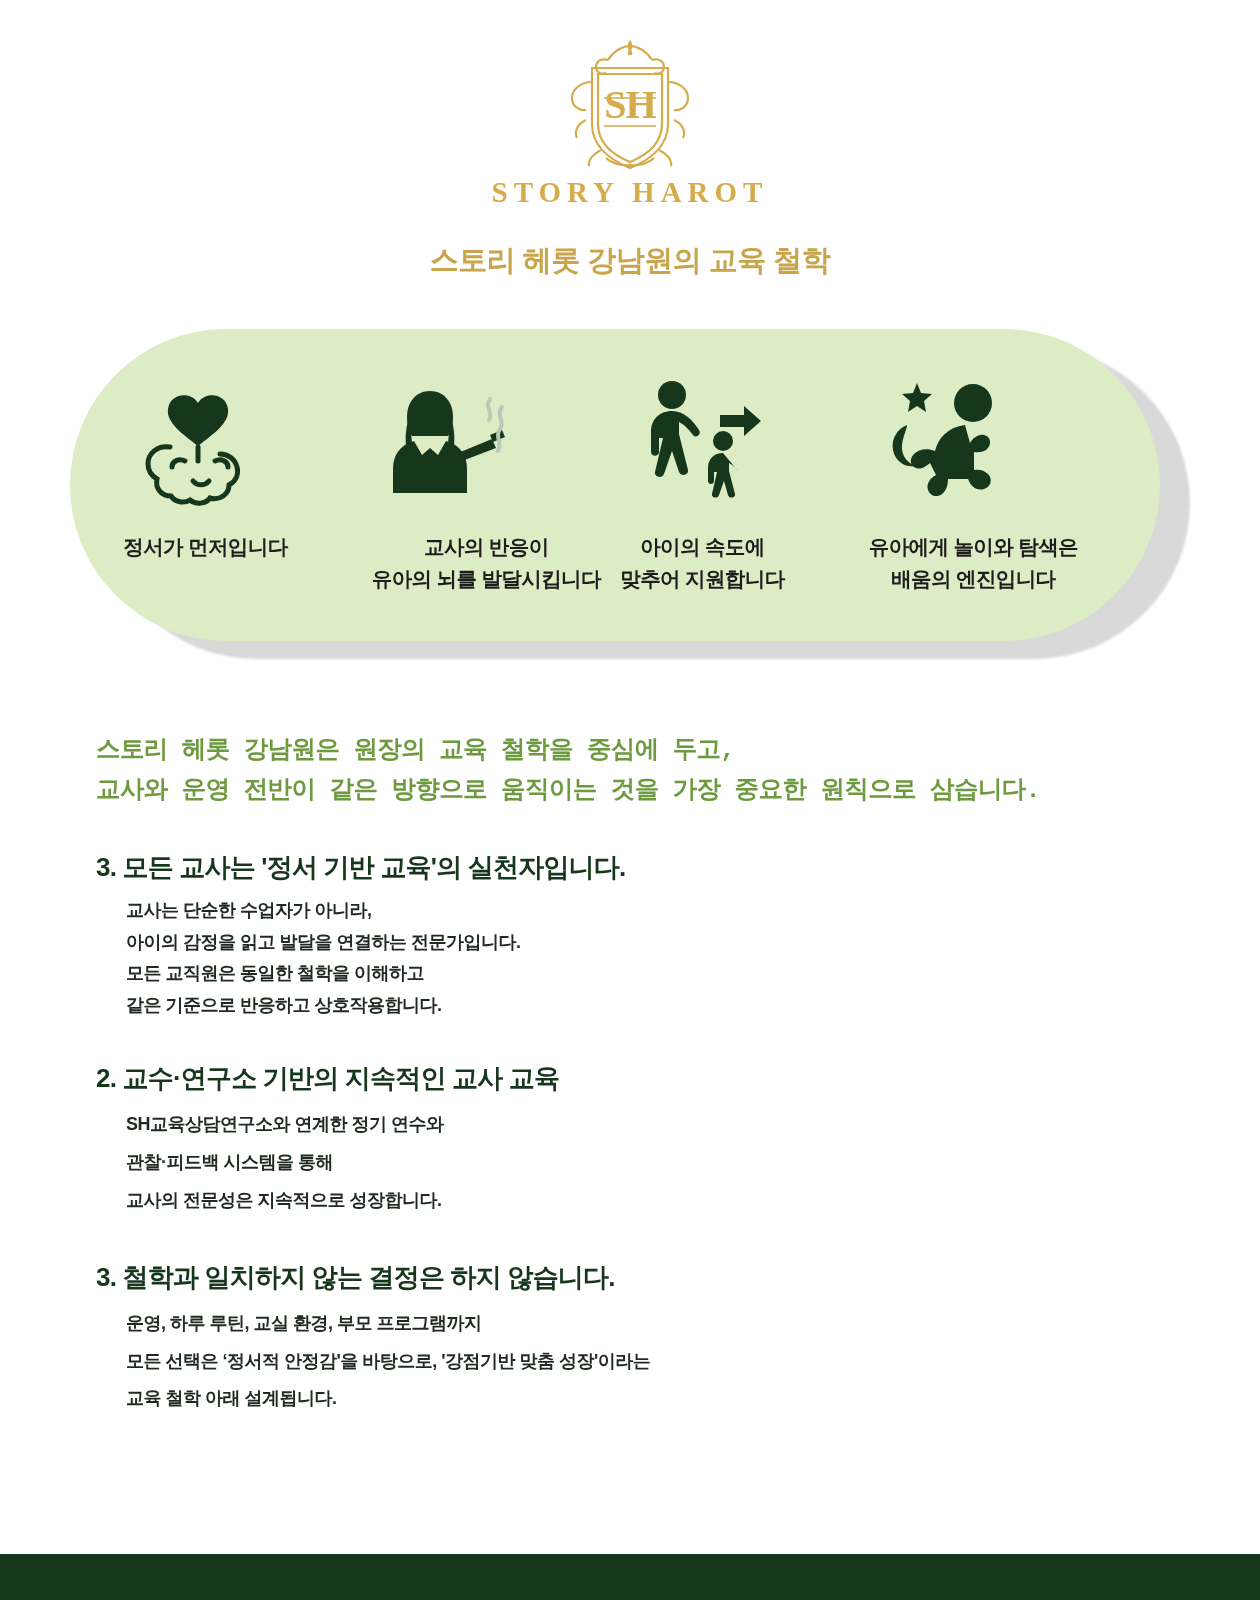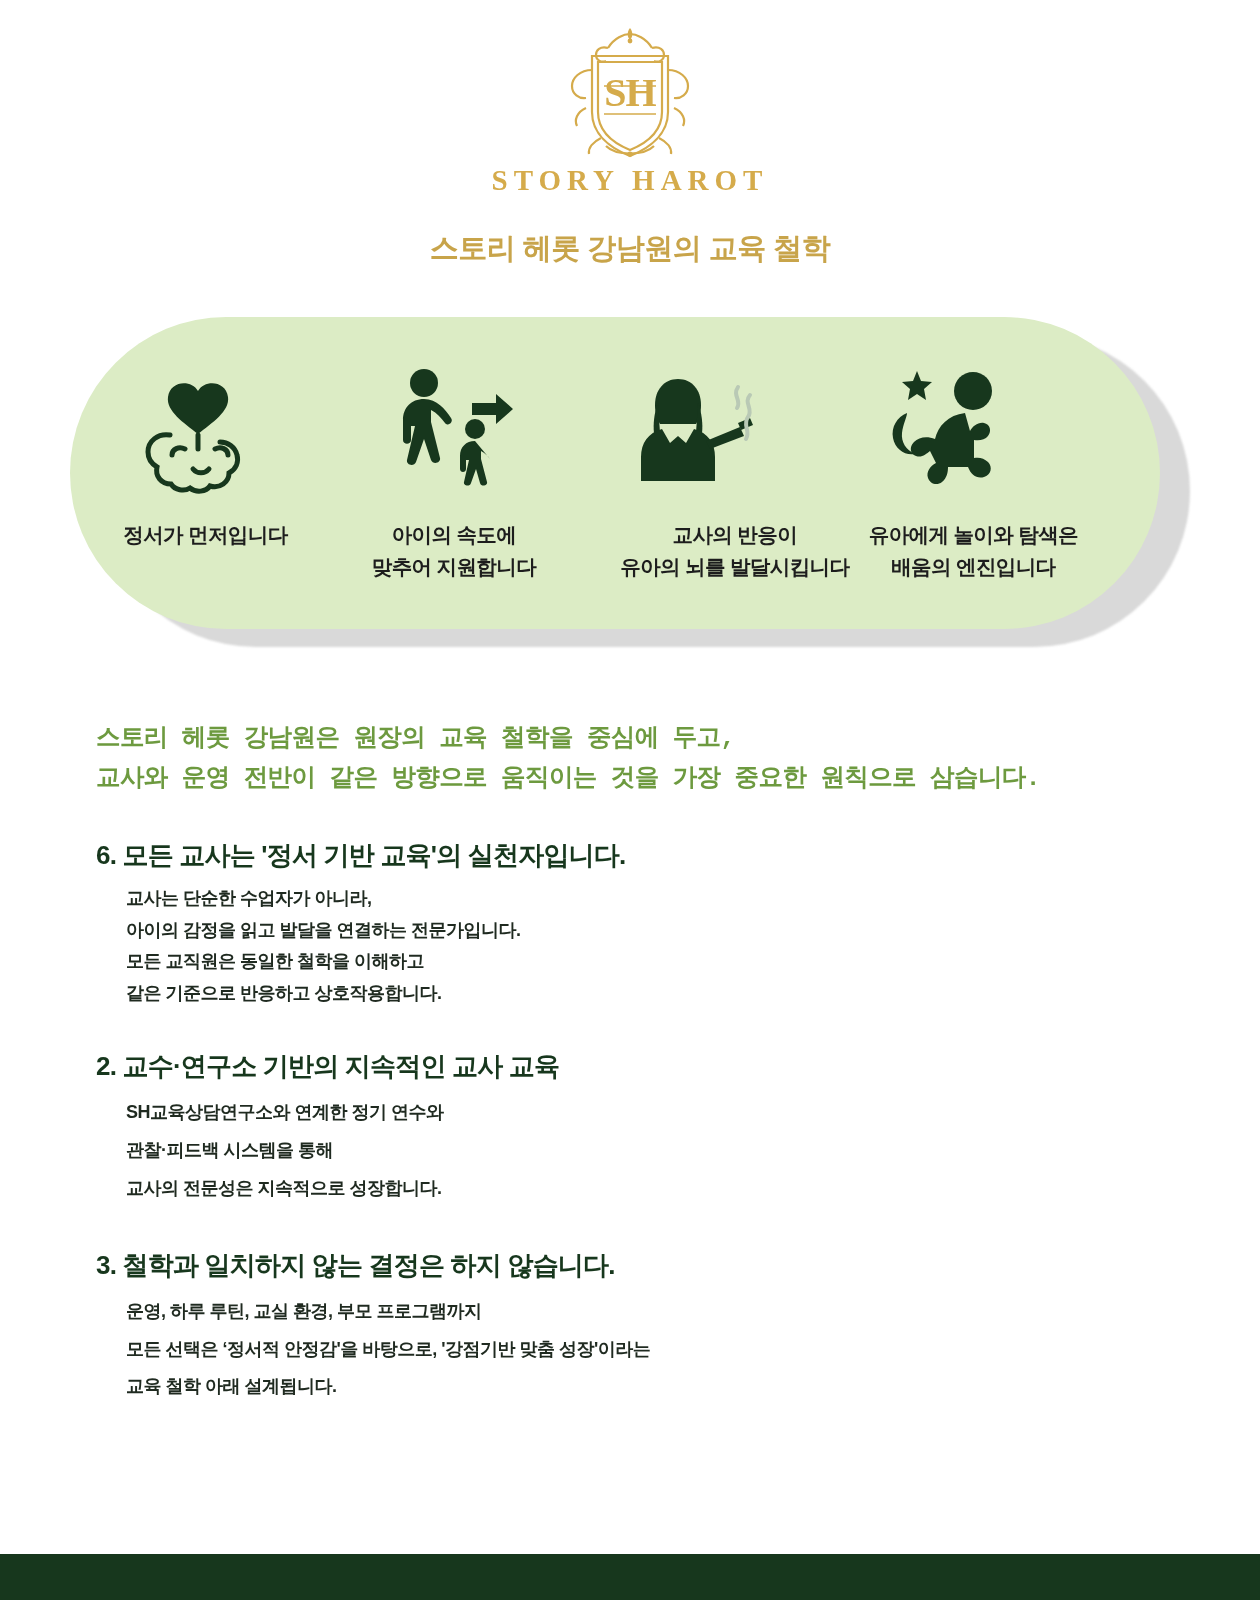--- a/index.html
+++ b/index.html
@@ -12,21 +12,21 @@
     width: 1260px;
     height: 1600px;
     position: relative;
     font-family: "Liberation Sans", sans-serif;
     overflow: hidden;
   }
 
   
   .logo-block {
     width: 100%;
-    padding-top: 22px;
+    padding-top: 34px;
     display: flex;
     flex-direction: column;
     align-items: center;
   }
   .logo-mark {
     width: 168px;
     height: 140px;
     display: block;
   }
   .logo-word {
@@ -199,36 +199,20 @@
           </g>
         </svg>
       </div>
       <div class="pill-caption">정서가 먼저입니다</div>
     </div>
 
     <div class="pill-item">
       <div class="pill-icon">
         <svg width="150" height="150" viewBox="0 0 150 150">
           <g fill="#17371d">
-            <circle cx="52" cy="26" r="14"></circle>
-            <path d="M52 42 c-13 0 -21 9 -21 21 l0 20 c0 5 8 5 8 0 l0 -14 l4 0 l-8 34 c-1 5 7 7 9 2 l8 -23 l7 21 c2 5 10 3 9 -2 l-9 -36 l0 -12 c6 3 10 8 14 13 c3 4 9 -1 6 -5 c-6 -9 -14 -19 -27 -19 z"></path>
-            <circle cx="103" cy="72" r="10"></circle>
-            <path d="M103 84 c-9 0 -15 6 -15 15 l0 13 c0 4 6 4 6 0 l0 -9 l3 0 l-5 22 c-1 4 6 5 7 1 l5 -14 l4 14 c1 4 8 3 7 -1 l-6 -23 l0 -8 c4 2 7 5 9 8"></path>
-            <path d="M100 46 l24 0 l0 -9 l17 15 l-17 15 l0 -9 l-24 0 z"></path>
-          </g>
-        </svg>
-      </div>
-      <div class="pill-caption">아이의 속도에
-맞추어 지원합니다</div>
-    </div>
-
-    <div class="pill-item">
-      <div class="pill-icon">
-        <svg width="150" height="150" viewBox="0 0 150 150">
-          <g fill="#17371d">
             <path d="M58 22 c-14 0 -23 11 -23 26 c0 8 2 14 5 19 l36 0 c3 -5 5 -11 5 -19 c0 -15 -9 -26 -23 -26 z"></path>
             <path d="M38 46 c-4 10 -5 22 -4 30 l6 0 z"></path>
             <path d="M78 46 c4 10 5 22 4 30 l-6 0 z"></path>
             <path d="M42 72 c-14 4 -21 14 -21 28 l0 24 l74 0 l0 -24 c0 -14 -7 -24 -21 -28 l-8 14 l-8 -7 l-8 7 z"></path>
             <path d="M86 84 l34 -14 l4 9 l-34 13 z"></path>
             <path d="M118 66 l12 -5 l3 7 l-12 5 z"></path>
           </g>
           <g fill="none" stroke="#b9c9b5" stroke-width="4" stroke-linecap="round">
             <path d="M130 38 c-7 8 4 14 -2 22 c-6 8 3 14 -2 22"></path>
             <path d="M118 30 c-6 9 4 13 -1 21"></path>
@@ -236,41 +220,57 @@
         </svg>
       </div>
       <div class="pill-caption">교사의 반응이
 유아의 뇌를 발달시킵니다</div>
     </div>
 
     <div class="pill-item">
       <div class="pill-icon">
         <svg width="150" height="150" viewBox="0 0 150 150">
           <g fill="#17371d">
+            <circle cx="52" cy="26" r="14"></circle>
+            <path d="M52 42 c-13 0 -21 9 -21 21 l0 20 c0 5 8 5 8 0 l0 -14 l4 0 l-8 34 c-1 5 7 7 9 2 l8 -23 l7 21 c2 5 10 3 9 -2 l-9 -36 l0 -12 c6 3 10 8 14 13 c3 4 9 -1 6 -5 c-6 -9 -14 -19 -27 -19 z"></path>
+            <circle cx="103" cy="72" r="10"></circle>
+            <path d="M103 84 c-9 0 -15 6 -15 15 l0 13 c0 4 6 4 6 0 l0 -9 l3 0 l-5 22 c-1 4 6 5 7 1 l5 -14 l4 14 c1 4 8 3 7 -1 l-6 -23 l0 -8 c4 2 7 5 9 8"></path>
+            <path d="M100 46 l24 0 l0 -9 l17 15 l-17 15 l0 -9 l-24 0 z"></path>
+          </g>
+        </svg>
+      </div>
+      <div class="pill-caption">아이의 속도에
+맞추어 지원합니다</div>
+    </div>
+
+    <div class="pill-item">
+      <div class="pill-icon">
+        <svg width="150" height="150" viewBox="0 0 150 150">
+          <g fill="#17371d">
             <path d="M48 14 l4 10 l11 1 l-8 7 l2 11 l-9 -6 l-9 6 l2 -11 l-8 -7 l11 -1 z"></path>
             <path d="M38 56 c-10 4 -16 14 -14 25 c2 11 12 18 22 16 c-9 -4 -14 -12 -13 -21 c1 -9 5 -16 5 -20 z"></path>
             <circle cx="104" cy="34" r="19"></circle>
             <path d="M96 56 c-17 2 -27 13 -30 26 c-8 -3 -16 -2 -21 3 c-5 5 -4 12 2 14 c6 2 10 -2 14 -5 l6 12 c-6 3 -10 9 -8 15 c2 6 9 8 14 4 c5 -4 6 -10 6 -15 l20 0 c3 8 9 12 16 10 c7 -2 9 -10 4 -15 c-4 -4 -9 -5 -14 -4 l0 -18 c5 1 11 0 14 -4 c4 -5 2 -12 -4 -13 c-6 -1 -11 3 -14 8 z"></path>
           </g>
         </svg>
       </div>
       <div class="pill-caption">유아에게 놀이와 탐색은
 배움의 엔진입니다</div>
     </div>
 
   </div>
 </div>
 
 <div class="content">
 
   <div class="lead">스토리 헤롯 강남원은 원장의 교육 철학을 중심에 두고,
 교사와 운영 전반이 같은 방향으로 움직이는 것을 가장 중요한 원칙으로 삼습니다.</div>
 
   <div class="section">
-    <div class="section-title">6. 모든 교사는 '정서 기반 교육'의 실천자입니다.</div>
+    <div class="section-title">3. 모든 교사는 '정서 기반 교육'의 실천자입니다.</div>
     <div class="section-body">교사는 단순한 수업자가 아니라,
 아이의 감정을 읽고 발달을 연결하는 전문가입니다.
 모든 교직원은 동일한 철학을 이해하고
 같은 기준으로 반응하고 상호작용합니다.</div>
   </div>
 
   <div class="section spaced">
     <div class="section-title">2. 교수·연구소 기반의 지속적인 교사 교육</div>
     <div class="section-body">SH교육상담연구소와 연계한 정기 연수와
 관찰·피드백 시스템을 통해

